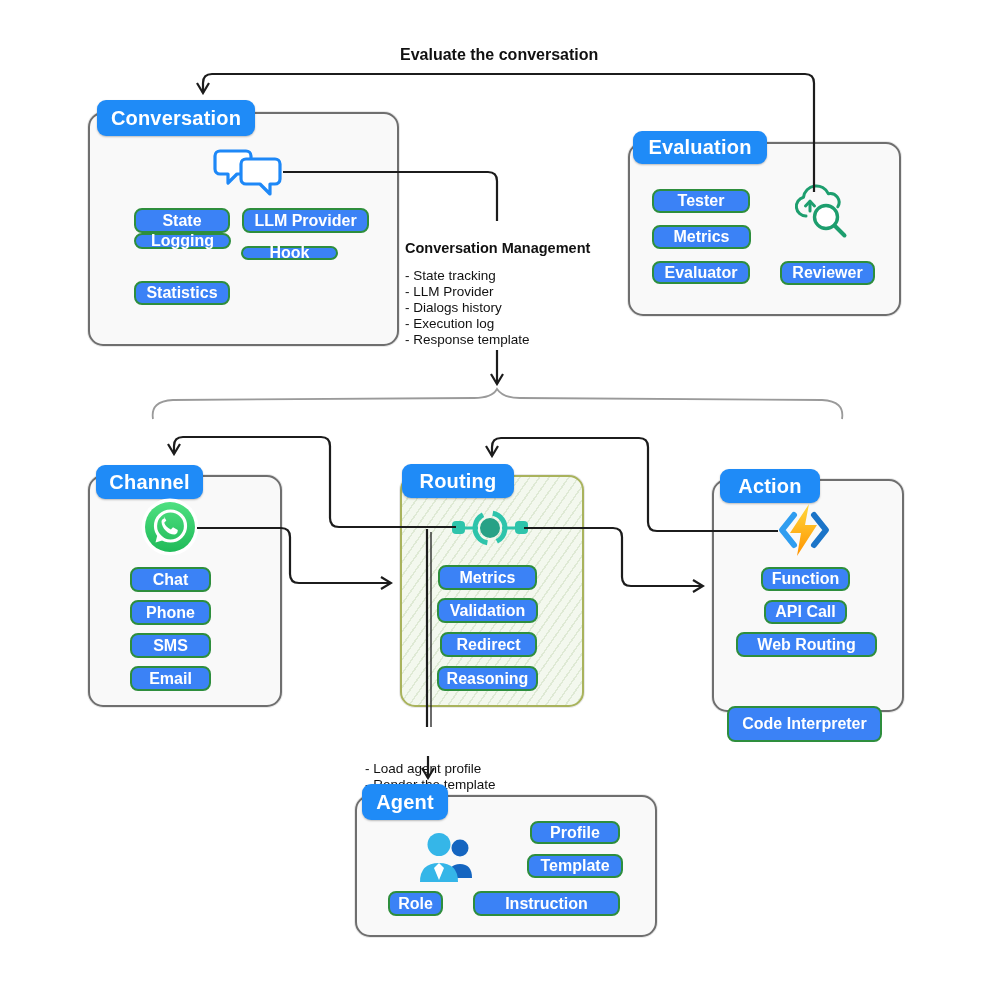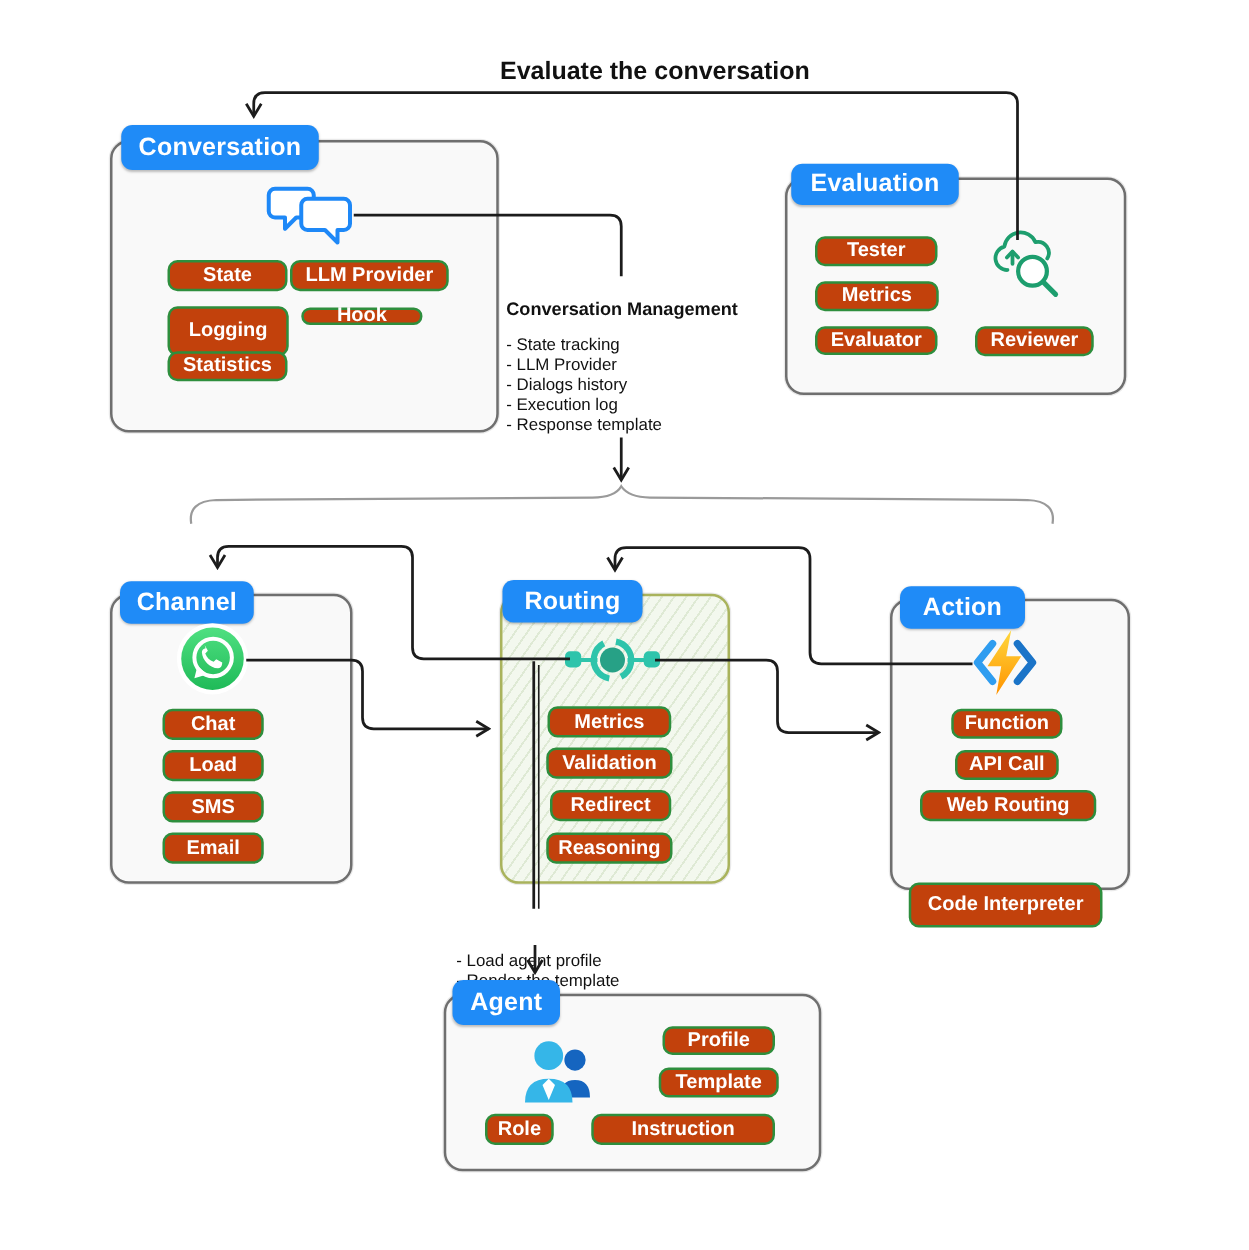--- a/index.html
+++ b/index.html
@@ -5,25 +5,25 @@
   html,body{margin:0;padding:0;background:#fff;}
   #canvas{position:relative;width:999px;height:1000px;background:#ffffff;overflow:hidden;
           font-family:"Liberation Sans", sans-serif;color:#111;}
   .box{position:absolute;background:#f9f9f9;border:2px solid #6f6f6f;border-radius:15px;
        box-shadow:0 0 0 1px rgba(110,110,110,.15);}
   .box.routing{background-color:#f3f8ee;border-color:#a9b35c;
        background-image:repeating-linear-gradient(125deg, rgba(140,175,110,.20) 0 1.5px, transparent 1.5px 8px);}
   .hdr{position:absolute;background:#1f8bf7;color:#fff;font-weight:bold;font-size:20px;
        display:flex;align-items:center;justify-content:center;border-radius:9px;
        letter-spacing:.2px;box-shadow:0 1px 2px rgba(0,0,0,.25);z-index:5;}
-  .pill{position:absolute;background:#c2410c;border:2px solid #2e8e3d;color:#fff;font-weight:bold;
+  .pill{position:absolute;background:#3b82f6;border:2px solid #2e8e3d;color:#fff;font-weight:bold;
        font-size:16px;display:flex;align-items:center;justify-content:center;border-radius:8px;
        box-sizing:border-box;z-index:4;white-space:nowrap;}
   .note{position:absolute;z-index:3;}
-  .note .t{font-weight:bold;font-size:20px;}
+  .note .t{font-weight:bold;font-size:16px;}
   .note .lines div{font-size:13.5px;line-height:16px;}
   #top-note .t{margin-bottom:19px;}
   #mid-note .t{font-size:14.5px;margin-bottom:12px;}
   .iconwrap{position:absolute;z-index:6;}
   #wires{position:absolute;left:0;top:0;z-index:40;pointer-events:none;}
 </style>
 </head>
 <body>
 
 <div id="canvas">
@@ -36,32 +36,32 @@
   <div class="box" style="left:355px;top:795px;width:298px;height:138px"></div>
 
   <div class="hdr" style="left:97px;top:100px;width:158px;height:36px">Conversation</div>
   <div class="hdr" style="left:633px;top:131px;width:134px;height:33px">Evaluation</div>
   <div class="hdr" style="left:96px;top:465px;width:107px;height:34px">Channel</div>
   <div class="hdr" style="left:402px;top:464px;width:112px;height:34px">Routing</div>
   <div class="hdr" style="left:720px;top:469px;width:100px;height:34px">Action</div>
   <div class="hdr" style="left:362px;top:784px;width:86px;height:36px">Agent</div>
 
   <div class="pill" style="left:134px;top:208px;width:96px;height:25px">State</div>
-  <div class="pill" style="left:232px;top:208px;width:127px;height:25px">LLM Provider</div>
-  <div class="pill" style="left:134px;top:245px;width:97px;height:40px">Logging</div>
+  <div class="pill" style="left:242px;top:208px;width:127px;height:25px">LLM Provider</div>
+  <div class="pill" style="left:134px;top:233px;width:97px;height:16px">Logging</div>
   <div class="pill" style="left:241px;top:246px;width:97px;height:14px">Hook</div>
   <div class="pill" style="left:134px;top:281px;width:96px;height:24px">Statistics</div>
 
   <div class="pill" style="left:652px;top:189px;width:98px;height:24px">Tester</div>
   <div class="pill" style="left:652px;top:225px;width:99px;height:24px">Metrics</div>
   <div class="pill" style="left:652px;top:261px;width:98px;height:23px">Evaluator</div>
   <div class="pill" style="left:780px;top:261px;width:95px;height:24px">Reviewer</div>
 
   <div class="pill" style="left:130px;top:567px;width:81px;height:25px">Chat</div>
-  <div class="pill" style="left:130px;top:600px;width:81px;height:25px">Load</div>
+  <div class="pill" style="left:130px;top:600px;width:81px;height:25px">Phone</div>
   <div class="pill" style="left:130px;top:633px;width:81px;height:25px">SMS</div>
   <div class="pill" style="left:130px;top:666px;width:81px;height:25px">Email</div>
 
   <div class="pill" style="left:438px;top:565px;width:99px;height:25px">Metrics</div>
   <div class="pill" style="left:437px;top:598px;width:101px;height:25px">Validation</div>
   <div class="pill" style="left:440px;top:632px;width:97px;height:25px">Redirect</div>
   <div class="pill" style="left:437px;top:666px;width:101px;height:25px">Reasoning</div>
 
   <div class="pill" style="left:761px;top:567px;width:89px;height:24px">Function</div>
   <div class="pill" style="left:764px;top:600px;width:83px;height:24px">API Call</div>

